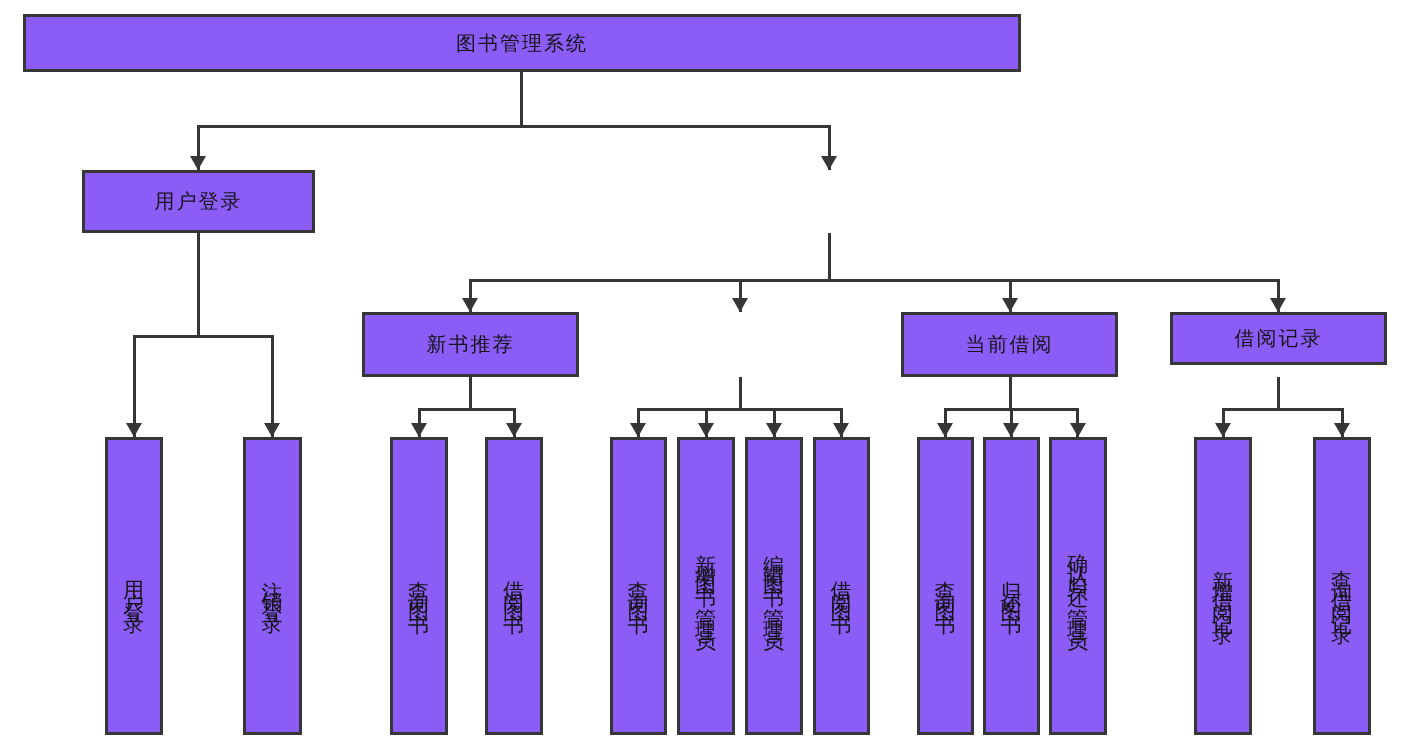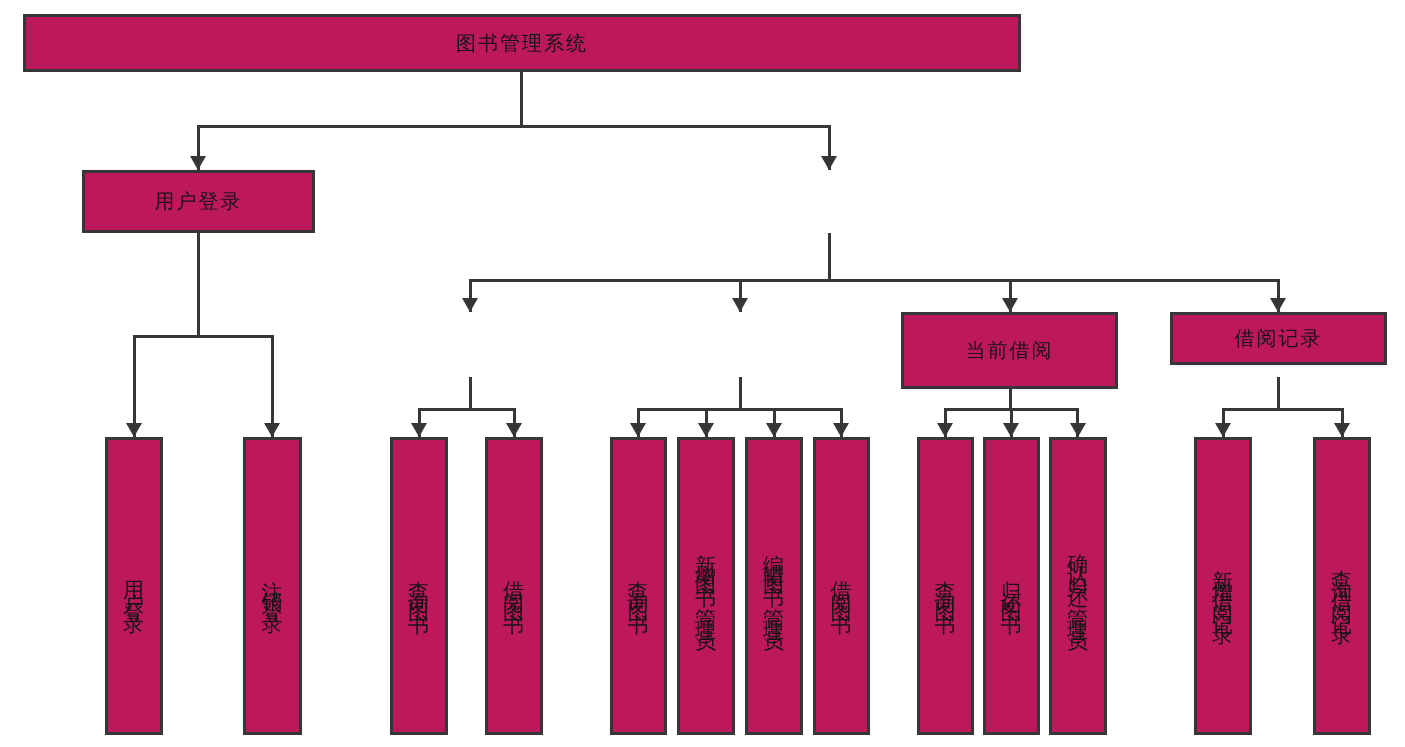--- a/index.html
+++ b/index.html
@@ -3,21 +3,21 @@
 <meta charset="utf-8">
 <style>
   html,body{margin:0;padding:0;}
   body{
     width:1405px;height:747px;position:relative;background:#ffffff;
     font-family:"Liberation Sans","DejaVu Sans",sans-serif;
     overflow:hidden;
   }
   .stage{position:absolute;left:0;top:0;width:1405px;height:747px;}
   .box{
-    position:absolute;box-sizing:border-box;background:#be185d;
+    position:absolute;box-sizing:border-box;background:#8b5cf6;
     border:3px solid #363636;display:flex;align-items:center;justify-content:center;
     color:#141414;
   }
   .box.h > span{font-size:20px;letter-spacing:2px;white-space:nowrap;}
   .box.v > span{
     writing-mode:vertical-rl;text-orientation:mixed;
     font-size:21px;letter-spacing:11px;line-height:1;white-space:nowrap;
   }
   .ln{position:absolute;background:#363636;}
   .ah{
@@ -96,21 +96,24 @@
   <div class="ah" style="left:1334px;top:423px"></div>
 
   <div class="box h" style="left:23px;top:14px;width:998px;height:58px">
     <span>图书管理系统</span>
   </div>
 
   <div class="box h" style="left:82px;top:170px;width:233px;height:63px">
     <span>用户登录</span>
   </div>
 
-  <div class="box h" style="left:901px;top:312px;width:217px;height:77px">
+  <div class="box h" style="left:362px;top:312px;width:217px;height:65px">
+    <span>新书推荐</span>
+  </div>
+  <div class="box h" style="left:901px;top:312px;width:217px;height:65px">
     <span>当前借阅</span>
   </div>
   <div class="box h" style="left:1170px;top:312px;width:217px;height:53px">
     <span>借阅记录</span>
   </div>
 
   <div class="box v" style="left:105px;top:437px;width:58px;height:298px">
     <span>用户登录</span>
   </div>
   <div class="box v" style="left:243px;top:437px;width:59px;height:298px">

